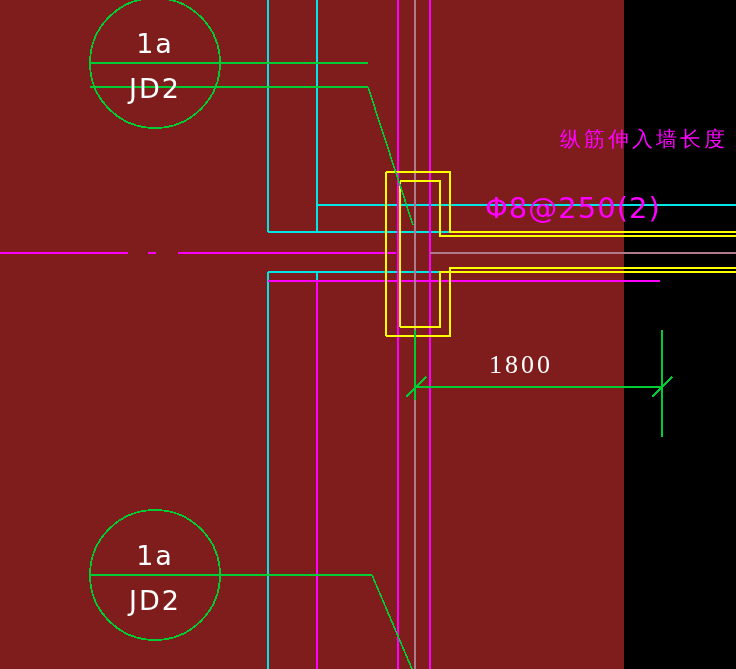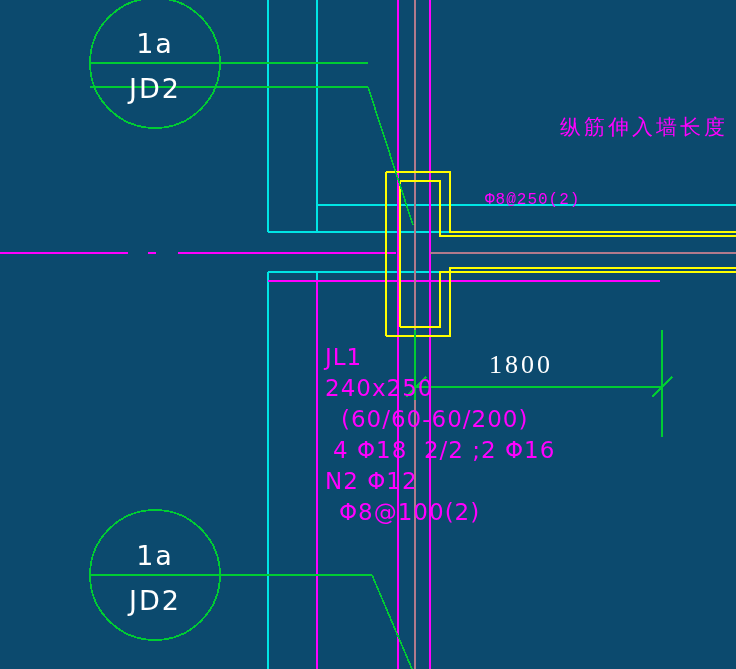--- a/index.html
+++ b/index.html
@@ -2,22 +2,22 @@
 <html><head>
 <meta charset="utf-8">
 <style>
   html,body{margin:0;padding:0;background:#000;}
   body{
     font-family:"DejaVu Sans", sans-serif;
     width:736px;height:669px;overflow:hidden;
   }
   #cad-root{
     position:relative;
-    width:736px;height:669px;
-    background:#0c4a6e;
+    width:624px;height:669px;
+    background:#7f1d1d;
   }
   #cad-svg{position:absolute;left:0;top:0;}
   .cad-label{
     position:absolute;
     white-space:nowrap;
     font-family:"DejaVu Sans", sans-serif;
     letter-spacing:1px;
     pointer-events:none;
   }
   .bubble-text{
@@ -30,32 +30,32 @@
     font-size:23px;
     color:#ff00ff;
     line-height:31px;
     letter-spacing:1px;
   }
   .beam-note div{white-space:pre;}
   .cjk-note{
     font-size:21px;
     color:#ff00ff;
     letter-spacing:3px;
+    margin-top:12px;
   }
   .dim-text{
     font-size:26px;
     color:#ffffff;
     letter-spacing:3px;
     font-family:Liberation Serif, serif;
   }
   .stirrup-note{
-    font-size:16px;
+    font-size:29px;
     color:#ff00ff;
     letter-spacing:1px;
-    font-family:Liberation Mono, monospace;
   }
 </style>
 </head>
 <body>
 
 <div id="cad-root">
 
   <svg id="cad-svg" width="736" height="669" viewBox="0 0 736 669" shape-rendering="crispEdges">
 
     <g stroke="#00e5e5" stroke-width="1.4" fill="none">
@@ -143,22 +143,14 @@
 
   <div class="cad-label bubble-text" style="left:105px;top:540px;width:100px;">1a</div>
   <div class="cad-label bubble-text" style="left:105px;top:585px;width:100px;">JD2</div>
 
   <div class="cad-label cjk-note" style="left:560px;top:113px;">纵筋伸入墙长度</div>
 
   <div class="cad-label stirrup-note" style="left:485px;top:191px;">Φ8@250(2)</div>
 
   <div class="cad-label dim-text" style="left:489px;top:350px;">1800</div>
 
-  <div class="beam-note" style="position:absolute;left:325px;top:342px;">
-    <div>JL1</div>
-    <div>240x250</div>
-    <div style="padding-left:16px;">(60/60-60/200)</div>
-    <div style="padding-left:8px;">4 Φ18  2/2 ;2 Φ16</div>
-    <div>N2 Φ12</div>
-    <div style="padding-left:14px;">Φ8@100(2)</div>
-  </div>
 
 </div>
 
 </body></html>

